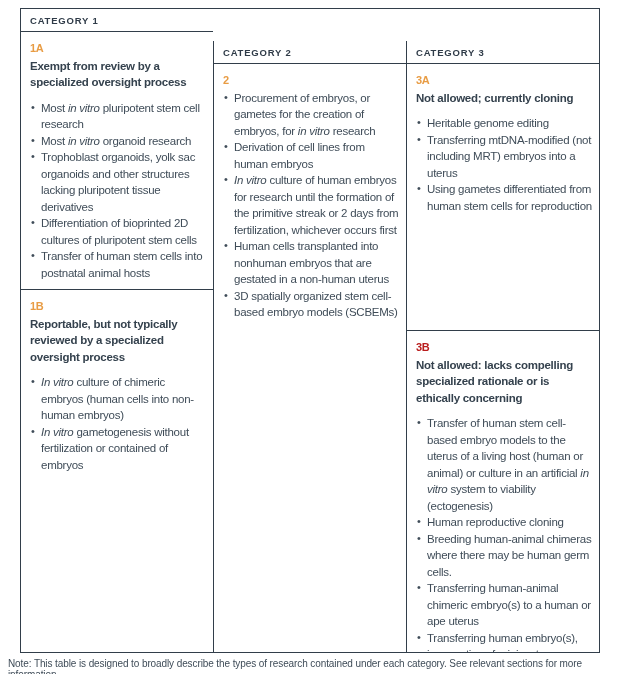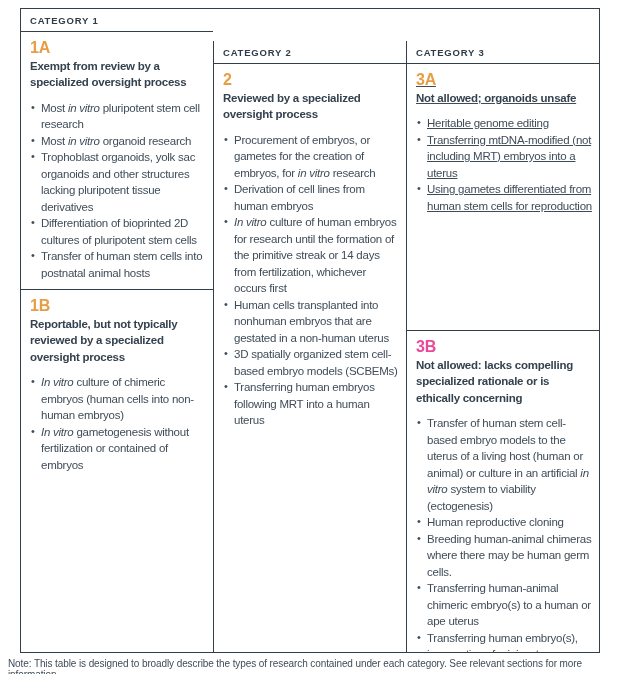--- a/index.html
+++ b/index.html
@@ -29,21 +29,21 @@
     color: #2F3B48;
   }
   .cell {
     padding: 6px 5px 6px 9px;
     overflow: hidden;
     font-size: 11.5px; line-height: 16.5px; letter-spacing: -0.25px;
     color: #3F4C58;
   }
   .cell.hfix { border-bottom: 1px solid #323E4A; flex: 0 0 auto; }
   .cell.fill { flex: 1 1 auto; }
-  .cell-code { font-size: 16px; font-weight: bold; margin: 2px 0 1px; }
+  .cell-code { font-size: 11px; font-weight: bold; margin: 2px 0 1px; }
   .cell-title { font-weight: bold; margin-bottom: 9px; color: #35424E; }
   .bullets { list-style: none; }
   .bullet { position: relative; padding-left: 11px; }
   .bullet::before {
     content: "\2022";
     position: absolute; left: 1px; top: -1px;
     font-size: 11px;
   }
   .bullet em { font-style: italic; }
   .footnote {
@@ -76,44 +76,42 @@
           <ul class="bullets">
             <li class="bullet"><em>In vitro</em><span> culture of chimeric embryos (human cells into non-human embryos)</span></li>
             <li class="bullet"><em>In vitro</em><span> gametogenesis without fertilization or contained of embryos</span></li>
           </ul>
         </div>
       </div>
       <div class="col">
         <div class="col-header" style="color: rgb(47, 59, 72);">CATEGORY 2</div>
         <div class="cell fill">
           <div class="cell-code" style="color: rgb(232, 156, 68);">2</div>
-          <div class="cell-title">Reviewed by a specialized oversight process</div>
           <ul class="bullets">
             <li class="bullet"><span>Procurement of embryos, or gametes for the creation of embryos, for </span><em>in vitro</em><span> research</span></li>
             <li class="bullet"><span>Derivation of cell lines from human embryos</span></li>
-            <li class="bullet"><em>In vitro</em><span> culture of human embryos for research until the formation of the primitive streak or 14 days from fertilization, whichever occurs first</span></li>
+            <li class="bullet"><em>In vitro</em><span> culture of human embryos for research until the formation of the primitive streak or 2 days from fertilization, whichever occurs first</span></li>
             <li class="bullet"><span>Human cells transplanted into nonhuman embryos that are gestated in a non-human uterus</span></li>
             <li class="bullet"><span>3D spatially organized stem cell-based embryo models (SCBEMs)</span></li>
-            <li class="bullet"><span>Transferring human embryos following MRT into a human uterus</span></li>
           </ul>
         </div>
       </div>
       <div class="col">
         <div class="col-header" style="color: rgb(47, 59, 72);">CATEGORY 3</div>
-        <div class="cell hfix" style="height: 267px; text-decoration: underline;">
+        <div class="cell hfix" style="height: 267px;">
           <div class="cell-code" style="color: rgb(232, 156, 68);">3A</div>
-          <div class="cell-title">Not allowed; organoids unsafe</div>
+          <div class="cell-title">Not allowed; currently cloning</div>
           <ul class="bullets">
             <li class="bullet"><span>Heritable genome editing</span></li>
             <li class="bullet"><span>Transferring mtDNA-modified (not including MRT) embryos into a uterus</span></li>
             <li class="bullet"><span>Using gametes differentiated from human stem cells for reproduction</span></li>
           </ul>
         </div>
         <div class="cell fill">
-          <div class="cell-code" style="color: #ec4899;">3B</div>
+          <div class="cell-code" style="color: #b91c1c;">3B</div>
           <div class="cell-title">Not allowed: lacks compelling specialized rationale or is ethically concerning</div>
           <ul class="bullets">
             <li class="bullet"><span>Transfer of human stem cell-based embryo models to the uterus of a living host (human or animal) or culture in an artificial </span><em>in vitro</em><span> system to viability (ectogenesis)</span></li>
             <li class="bullet"><span>Human reproductive cloning</span></li>
             <li class="bullet"><span>Breeding human-animal chimeras where there may be human germ cells.</span></li>
             <li class="bullet"><span>Transferring human-animal chimeric embryo(s) to a human or ape uterus</span></li>
             <li class="bullet"><span>Transferring human embryo(s), irrespective of origins, to an animal uterus</span></li>
           </ul>
         </div>
       </div>

